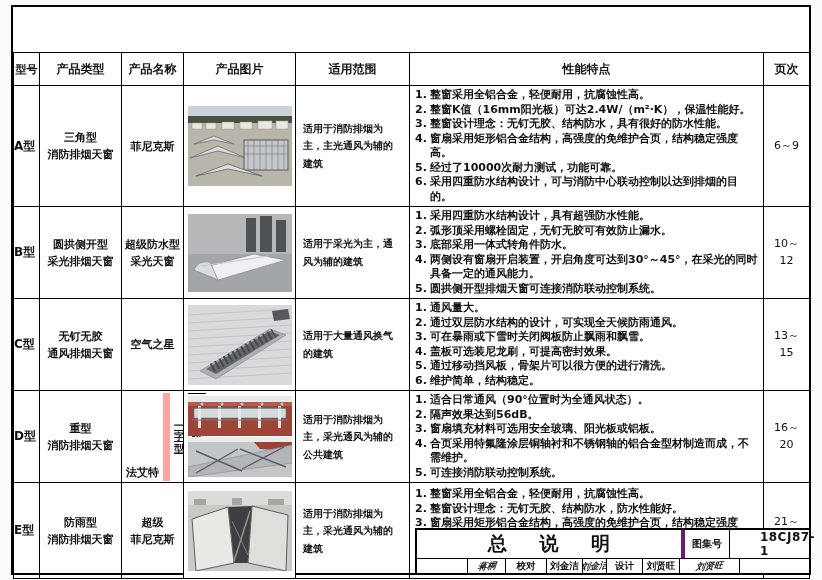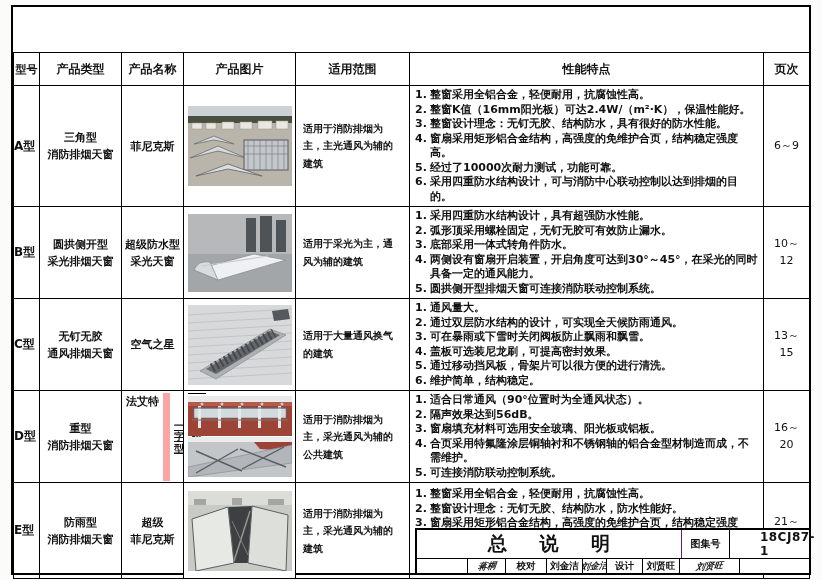--- a/index.html
+++ b/index.html
@@ -6,37 +6,37 @@
   html,body { width:822px; height:580px; background:#fbfbf9; font-family:"DejaVu Sans","Liberation Sans",sans-serif; color:#111; }
   .sheet { position:absolute; left:11px; top:5px; width:800px; height:570px; border:2px solid #000; background:#fff; }
   .table-title { position:absolute; top:20px; left:0; right:0; text-align:center; font-size:13px; font-weight:bold; letter-spacing:2px; }
   table.main { position:absolute; left:0; top:45px; width:796px; border-collapse:collapse; table-layout:fixed; }
   table.main th, table.main td { border:1px solid #000; }
   th.hdr { font-weight:bold; font-size:12px; height:33px; text-align:center; }
   td.c-model { font-size:12px; font-weight:bold; text-align:left; padding:0; }
   td.c-type, td.c-name { text-align:center; font-weight:bold; font-size:11px; line-height:1.55; vertical-align:middle; }
   td.c-name.split { padding:0; }
   .name-split { display:flex; align-items:stretch; height:88px; }
-  .nm { flex:1; display:flex; flex-direction:column; justify-content:flex-start; }
+  .nm { flex:1; display:flex; flex-direction:column; justify-content:flex-end; }
   .subcol { width:20px; border-left:7px solid #fca5a5; display:flex; flex-direction:row;text-decoration:underline; }
   .subtype { flex:1; display:flex; align-items:center; justify-content:center; font-size:10px; font-weight:bold; line-height:1.15; word-break:break-all; padding:1px 4px; }
   .subtype + .subtype { border-top:1px solid #000; }
   td.c-img { padding:2px 3px; text-align:center; vertical-align:middle; background:#fff; }
   .photo { line-height:0; margin:1px auto; }
   td.c-scope { font-weight:bold; font-size:10px; padding:4px 7px; line-height:1.75; vertical-align:middle; text-align:left; }
   td.c-feat { vertical-align:middle; padding:2px 4px 2px 5px; font-size:11px; font-weight:bold; line-height:1.32; }
   .feat { display:flex; }
   .fnum { width:15px; flex:none; }
   .ftext { flex:1; }
   td.c-pages { text-align:center; font-weight:normal; font-size:11px; padding:0 4px; line-height:1.5; }
   
   .tblock { position:absolute; left:402px; top:521px; right:0; bottom:0; border-left:2px solid #000; border-top:2px solid #000; background:#fff; display:flex; flex-direction:column; }
   .tb-top { flex:1; display:flex; border-bottom:1px solid #000; }
   .tb-title { flex:1; display:flex; align-items:center; justify-content:center; font-size:19px; font-weight:bold; letter-spacing:13px; text-indent:13px; }
-  .tb-label { width:48px; border-left:1px solid #701a75; display:flex; align-items:center; justify-content:center; font-size:10px; font-weight:bold; }
+  .tb-label { width:48px; border-left:4px solid #701a75; display:flex; align-items:center; justify-content:center; font-size:10px; font-weight:bold; }
   .tb-no { width:80px; border-left:1px solid #000; display:flex; align-items:center; justify-content:center; font-size:12px; font-weight:bold; letter-spacing:0.5px;padding-left:36px; }
   .tb-bot { height:17px; display:flex; font-size:9.5px; font-weight:bold; }
   .tb-sp { width:50px; }
   .sigcell { border-left:1px solid #000; display:flex; align-items:center; justify-content:center; overflow:hidden; }
   .w-sig1{width:38px;} .w-lab1{width:41px;} .w-nm1{width:36px;} .w-sig2{width:24px;} .w-lab2{width:36px;} .w-nm2{width:37px;} .w-sig3{width:60px;} .w-rest{flex:1;}
   .sig { font-style:italic; font-size:9px; white-space:nowrap; transform:rotate(-4deg) skewX(-10deg); color:#1c1c1c; }
 </style>
 </head>
 <body>
 

